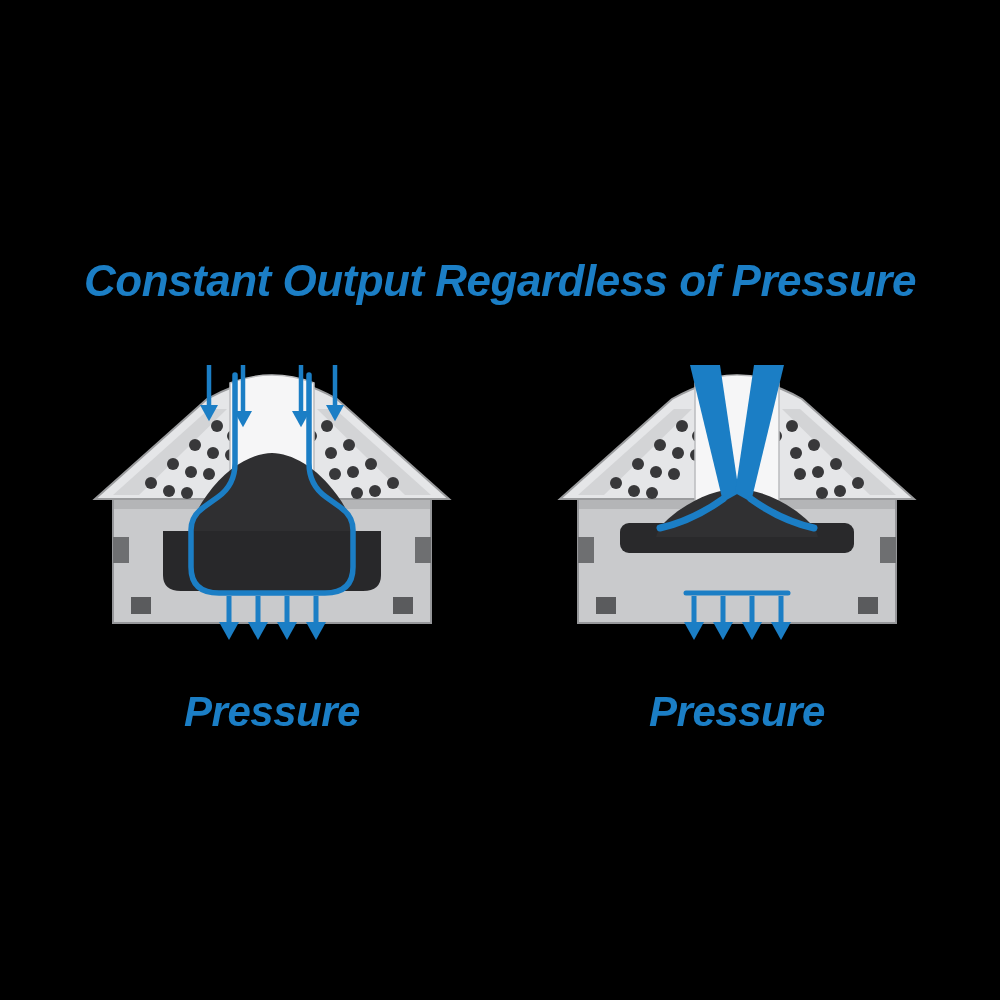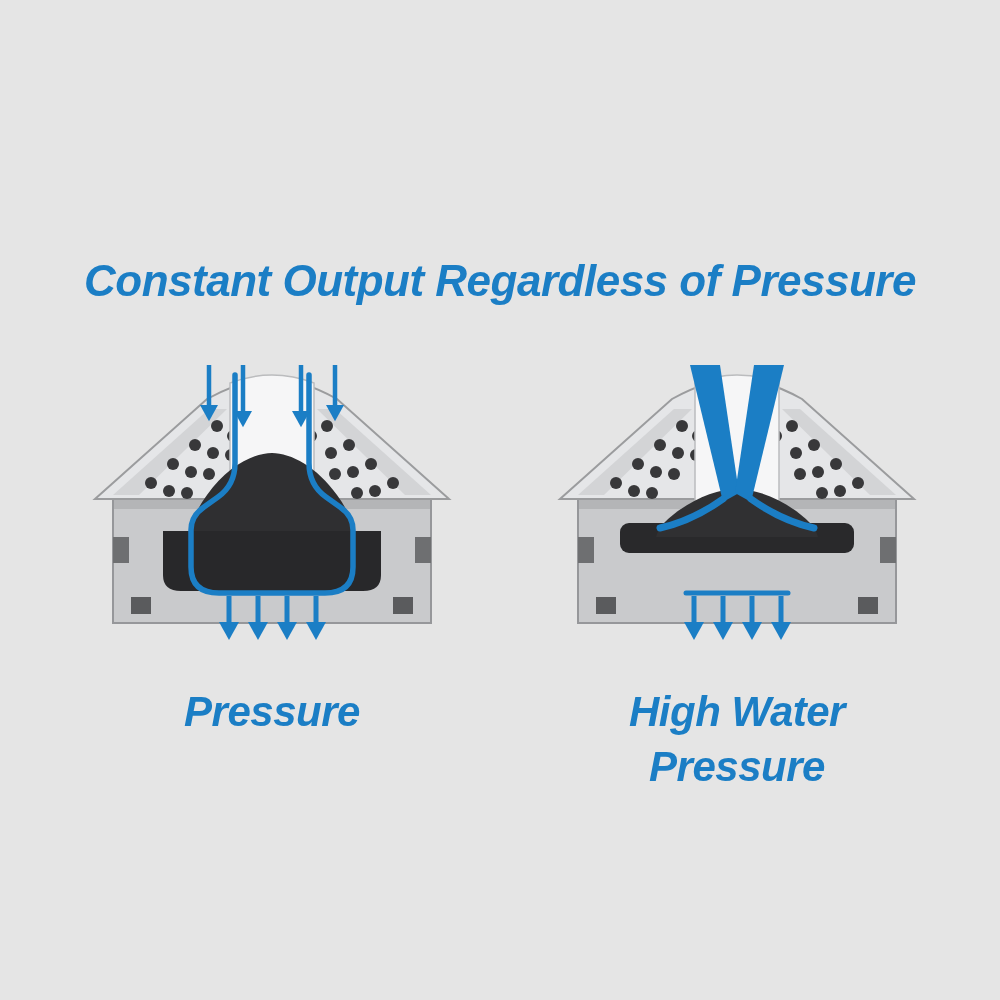--- a/index.html
+++ b/index.html
@@ -1,17 +1,17 @@
 <!DOCTYPE html>
 <html style="--accent: #1b7ec5; --diaphragm_dark: #2b2b2d; --body_metal_light: #e5e6e8; --body_metal_mid: #c9cacc;"><head>
 <meta charset="utf-8">
 <style>
   html,body{margin:0;padding:0;background:#fff;}
   .canvas{
-    position:relative;width:1000px;height:1000px;background:#e5e5e5;overflow:hidden;
+    position:relative;width:1000px;height:1000px;background:#000000;overflow:hidden;
     font-family:"Liberation Sans", sans-serif;
   }
   .title{
     position:absolute;top:256px;left:0;width:1000px;text-align:center;
     font-size:44px;font-weight:bold;font-style:italic;color:var(--accent,#1b7ec5);
     letter-spacing:-0.5px;
   }
   .fig{position:absolute;top:360px;width:370px;height:310px;}
   .fig.low{left:87px;}
   .fig.high{left:552px;}
@@ -128,17 +128,16 @@
         <line x1="200" y1="231" x2="200" y2="268" marker-end="url(#ah)"></line>
         <line x1="229" y1="231" x2="229" y2="268" marker-end="url(#ah)"></line>
       </g>
     </svg>
   </div>
 
   <div class="fig-label low">
     <div>Pressure</div>
   </div>
   <div class="fig-label high">
-    <div>High Water</div>
     <div>Pressure</div>
   </div>
 
 </div>
 
 </body></html>

